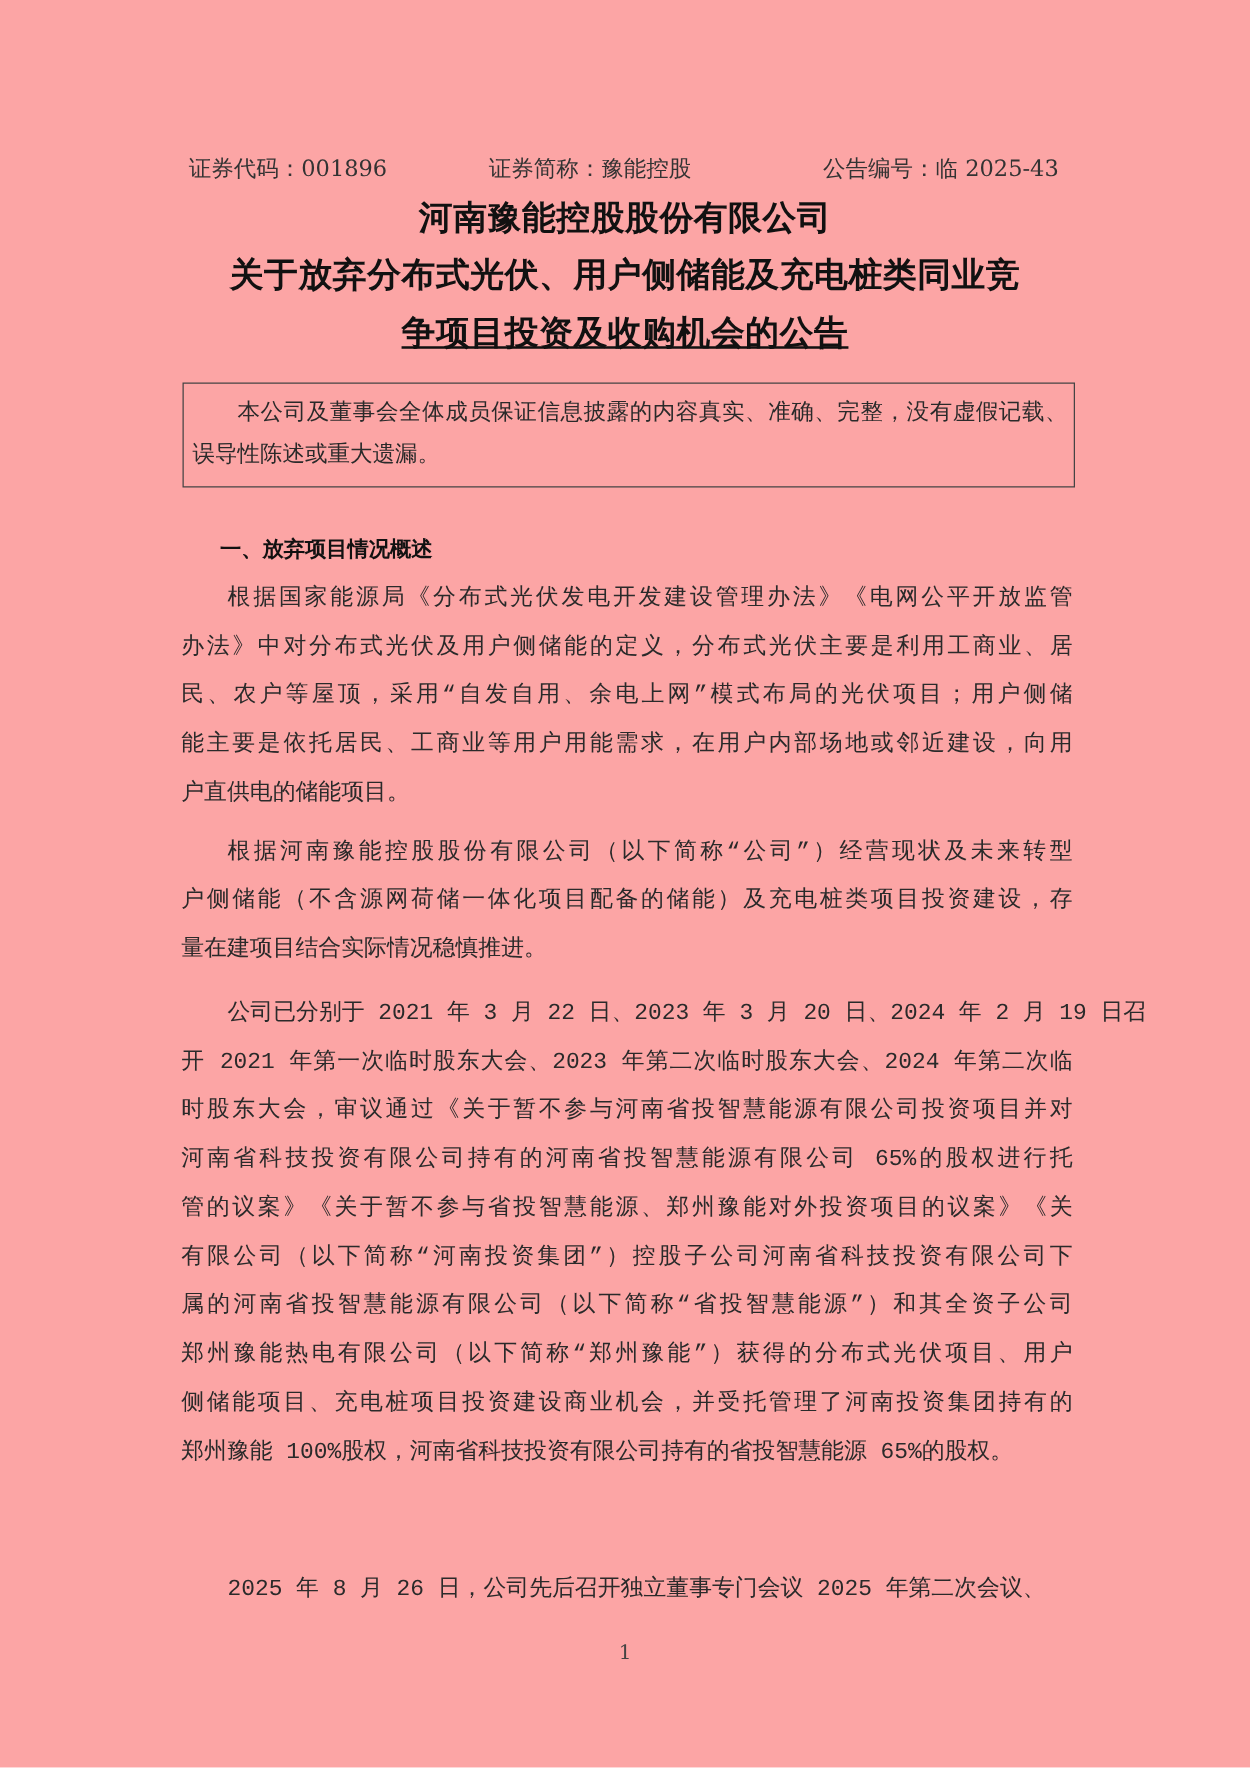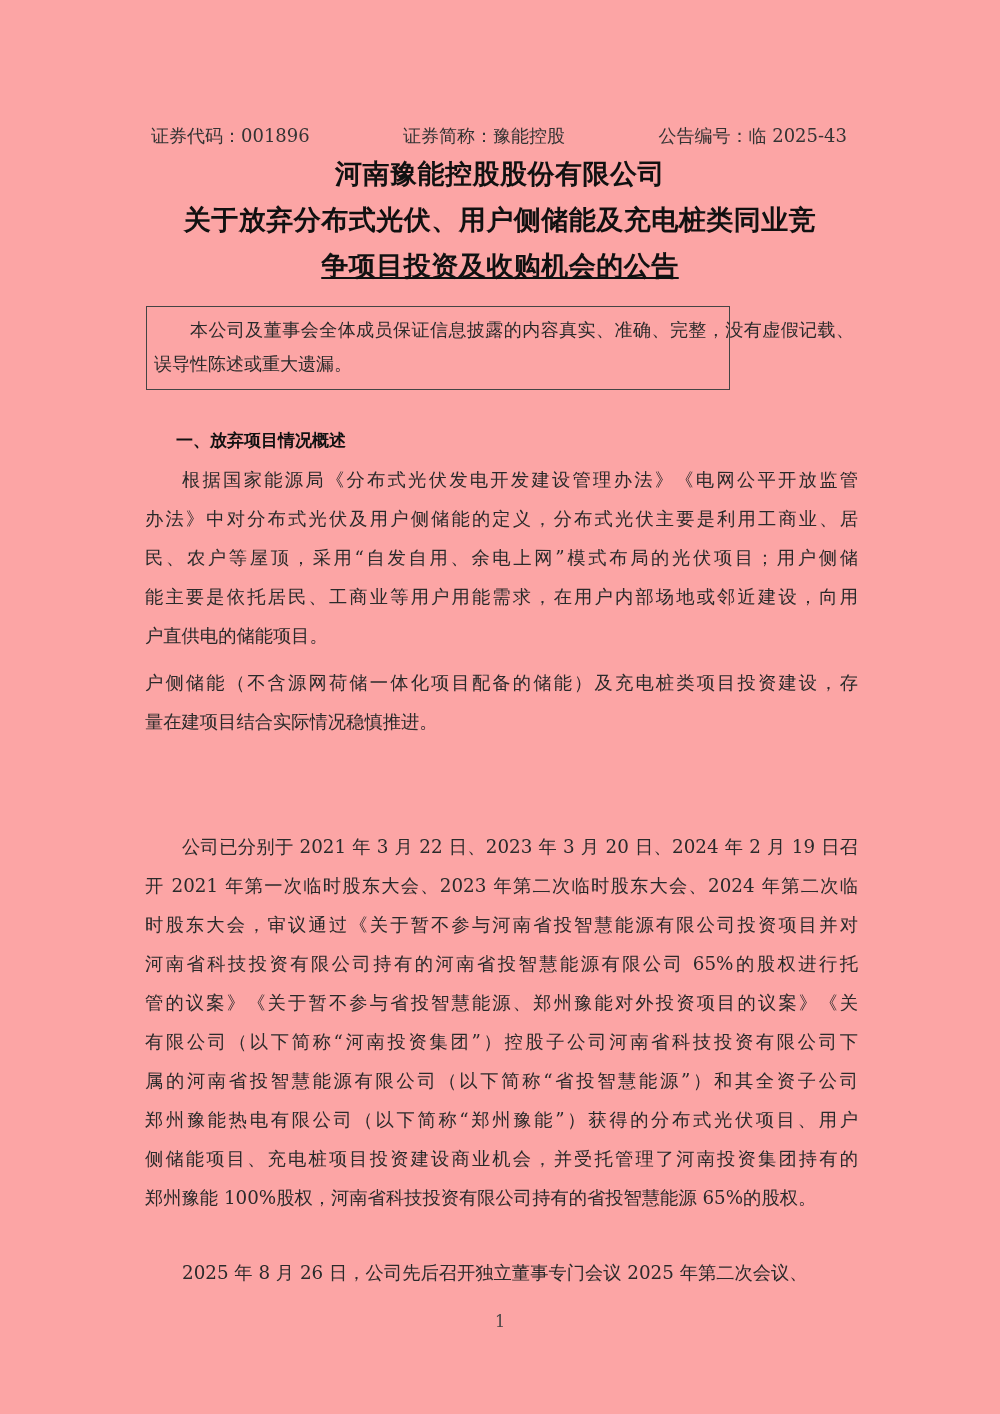--- a/index.html
+++ b/index.html
@@ -28,21 +28,21 @@
       left: 151px;
       top: 122px;
       width: 696px;
       height: 28px;
       font-size: 18px;
       line-height: 28px;
       color: #333;
     }
     .header-line span { position: absolute; top: 0; white-space: nowrap; }
     .hdr-code { left: 0; }
-    .hdr-name { left: 252px; }
+    .hdr-name { left: 240px; }
     .hdr-no { right: 0; }
 
     .title {
       position: absolute;
       left: 140px;
       width: 720px;
       text-align: center;
       font-family: "DejaVu Sans", "Liberation Sans", sans-serif;
       font-weight: bold;
       font-size: 27px;
@@ -51,21 +51,21 @@
       letter-spacing: 0.5px;
     }
     .title-1 { top: 156px; }
     .title-2 { top: 202px; }
     .title-3 { top: 248px; text-decoration: underline; }
 
     .notice-box {
       position: absolute;
       left: 146px;
       top: 306px;
-      width: 584px;
+      width: 714px;
       height: 84px;
       border: 1.5px solid #444;
       box-sizing: border-box;
     }
     .notice-text {
       position: absolute;
       left: 7px;
       top: 6px;
       width: 700px;
       font-size: 18px;
@@ -86,33 +86,34 @@
       color: #111;
     }
 
     .para {
       position: absolute;
       left: 145px;
       width: 713px;
       font-size: 18.3px;
       line-height: 39px;
       color: #2a2a2a;
+      font-family: Liberation Mono, monospace;
     }
     .para .ln {
       display: block;
       height: 39px;
       white-space: nowrap;
       text-align: justify;
       text-align-last: justify;
     }
     .para .ln.last { text-align-last: left; }
     .para .ln.first { padding-left: 37px; }
     .p1 { top: 460px; }
     .p2 { top: 663px; }
-    .p3 { top: 827px; }
+    .p3 { top: 792px; }
     .p4 { top: 1253px; }
 
     .page-number {
       position: absolute;
       left: 490px;
       top: 1312px;
       width: 20px;
       text-align: center;
       font-size: 16px;
       color: #444;
@@ -141,20 +142,21 @@
 
   <div class="para p1">
     <span class="ln first">根据国家能源局《分布式光伏发电开发建设管理办法》《电网公平开放监管</span>
     <span class="ln">办法》中对分布式光伏及用户侧储能的定义，分布式光伏主要是利用工商业、居</span>
     <span class="ln">民、农户等屋顶，采用“自发自用、余电上网”模式布局的光伏项目；用户侧储</span>
     <span class="ln">能主要是依托居民、工商业等用户用能需求，在用户内部场地或邻近建设，向用</span>
     <span class="ln last">户直供电的储能项目。</span>
   </div>
 
   <div class="para p2">
+    <span class="ln first">根据河南豫能控股股份有限公司（以下简称“公司”）经营现状及未来转型</span>
     <span class="ln">户侧储能（不含源网荷储一体化项目配备的储能）及充电桩类项目投资建设，存</span>
     <span class="ln last">量在建项目结合实际情况稳慎推进。</span>
   </div>
 
   <div class="para p3">
     <span class="ln first">公司已分别于 2021 年 3 月 22 日、2023 年 3 月 20 日、2024 年 2 月 19 日召</span>
     <span class="ln">开 2021 年第一次临时股东大会、2023 年第二次临时股东大会、2024 年第二次临</span>
     <span class="ln">时股东大会，审议通过《关于暂不参与河南省投智慧能源有限公司投资项目并对</span>
     <span class="ln">河南省科技投资有限公司持有的河南省投智慧能源有限公司 65%的股权进行托</span>
     <span class="ln">管的议案》《关于暂不参与省投智慧能源、郑州豫能对外投资项目的议案》《关</span>

